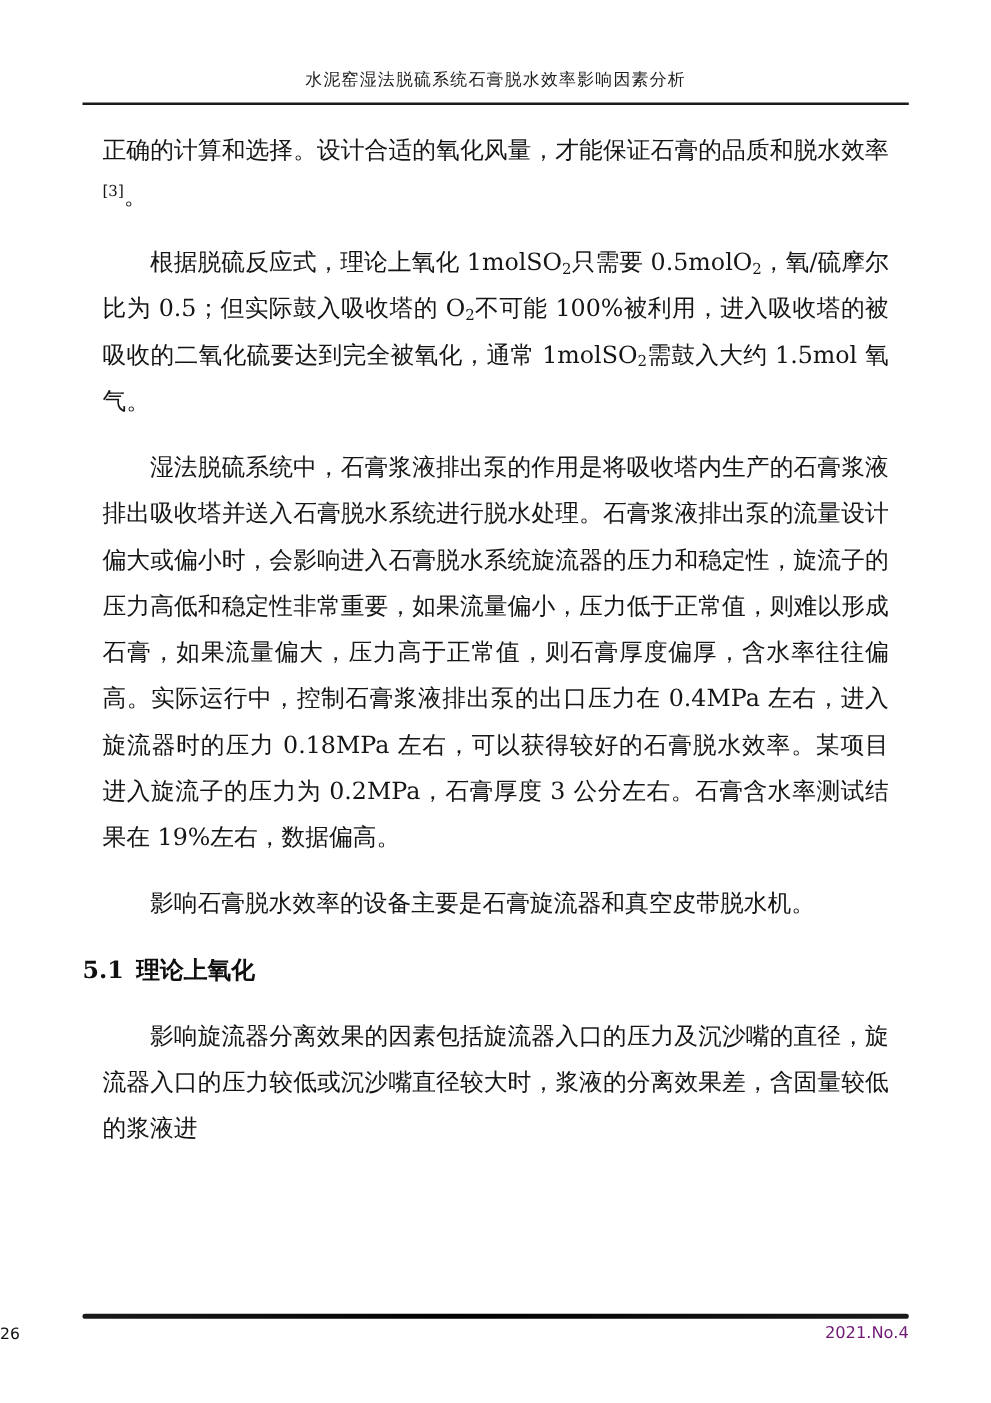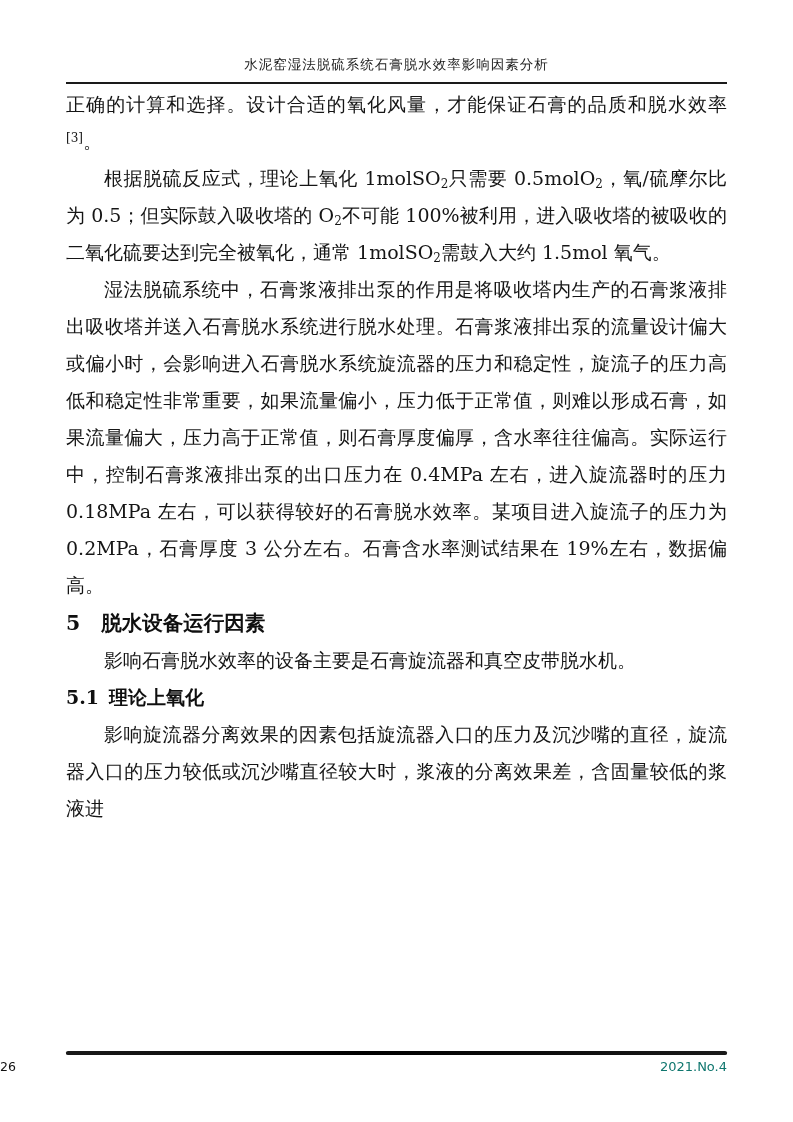--- a/index.html
+++ b/index.html
@@ -38,21 +38,21 @@
   .doc-body {
     position: absolute;
     top: 86px;
     left: 66px;
     width: 661px;
     font-size: 19px;
     line-height: 37px;
     text-align: justify;
   }
   .para {
-    margin: 0;
+    margin: 16px;
     text-align: justify;
   }
   .para.indent {
     text-indent: 2em;
   }
   .para sup {
     font-size: 12px;
     line-height: 0;
     vertical-align: 6px;
   }
@@ -104,37 +104,36 @@
     font-family: "DejaVu Sans", "Liberation Sans", sans-serif;
     color: #111;
   }
   .footer-issue {
     position: absolute;
     top: 1058px;
     right: 66px;
     font-size: 13px;
     line-height: 18px;
     font-family: "DejaVu Sans", "Liberation Sans", sans-serif;
-    color: #0f766e;
+    color: #701a75;
   }
 </style>
 </head>
 <body>
 
 <div class="page">
 
   <div class="running-header">水泥窑湿法脱硫系统石膏脱水效率影响因素分析</div>
 
   <div class="header-rule"></div>
 
   <main class="doc-body">
       <p class="para"><span>正确的计算和选择。设计合适的氧化风量，才能保证石膏的品质和脱水效率</span><sup>[3]</sup><span>。</span></p>
       <p class="para indent"><span>根据脱硫反应式，理论上氧化 1molSO</span><sub>2</sub><span>只需要 0.5molO</span><sub>2</sub><span>，氧/硫摩尔比为 0.5；但实际鼓入吸收塔的 O</span><sub>2</sub><span>不可能 100%被利用，进入吸收塔的被吸收的二氧化硫要达到完全被氧化，通常 1molSO</span><sub>2</sub><span>需鼓入大约 1.5mol 氧气。</span></p>
       <p class="para indent"><span>湿法脱硫系统中，石膏浆液排出泵的作用是将吸收塔内生产的石膏浆液排出吸收塔并送入石膏脱水系统进行脱水处理。石膏浆液排出泵的流量设计偏大或偏小时，会影响进入石膏脱水系统旋流器的压力和稳定性，旋流子的压力高低和稳定性非常重要，如果流量偏小，压力低于正常值，则难以形成石膏，如果流量偏大，压力高于正常值，则石膏厚度偏厚，含水率往往偏高。实际运行中，控制石膏浆液排出泵的出口压力在 0.4MPa 左右，进入旋流器时的压力 0.18MPa 左右，可以获得较好的石膏脱水效率。某项目进入旋流子的压力为 0.2MPa，石膏厚度 3 公分左右。石膏含水率测试结果在 19%左右，数据偏高。</span></p>
-      <div class="heading1"><span class="heading-num">5</span><span>脱水设备运行因素</span></div>
       <p class="para indent"><span>影响石膏脱水效率的设备主要是石膏旋流器和真空皮带脱水机。</span></p>
       <div class="heading2"><span class="heading-num">5.1</span><span>理论上氧化</span></div>
       <p class="para indent"><span>影响旋流器分离效果的因素包括旋流器入口的压力及沉沙嘴的直径，旋流器入口的压力较低或沉沙嘴直径较大时，浆液的分离效果差，含固量较低的浆液进</span></p>
     </main>
 
   <div class="footer-rule"></div>
 
   <div class="footer-page-number">26</div>
 
   <div class="footer-issue">2021.No.4</div>

